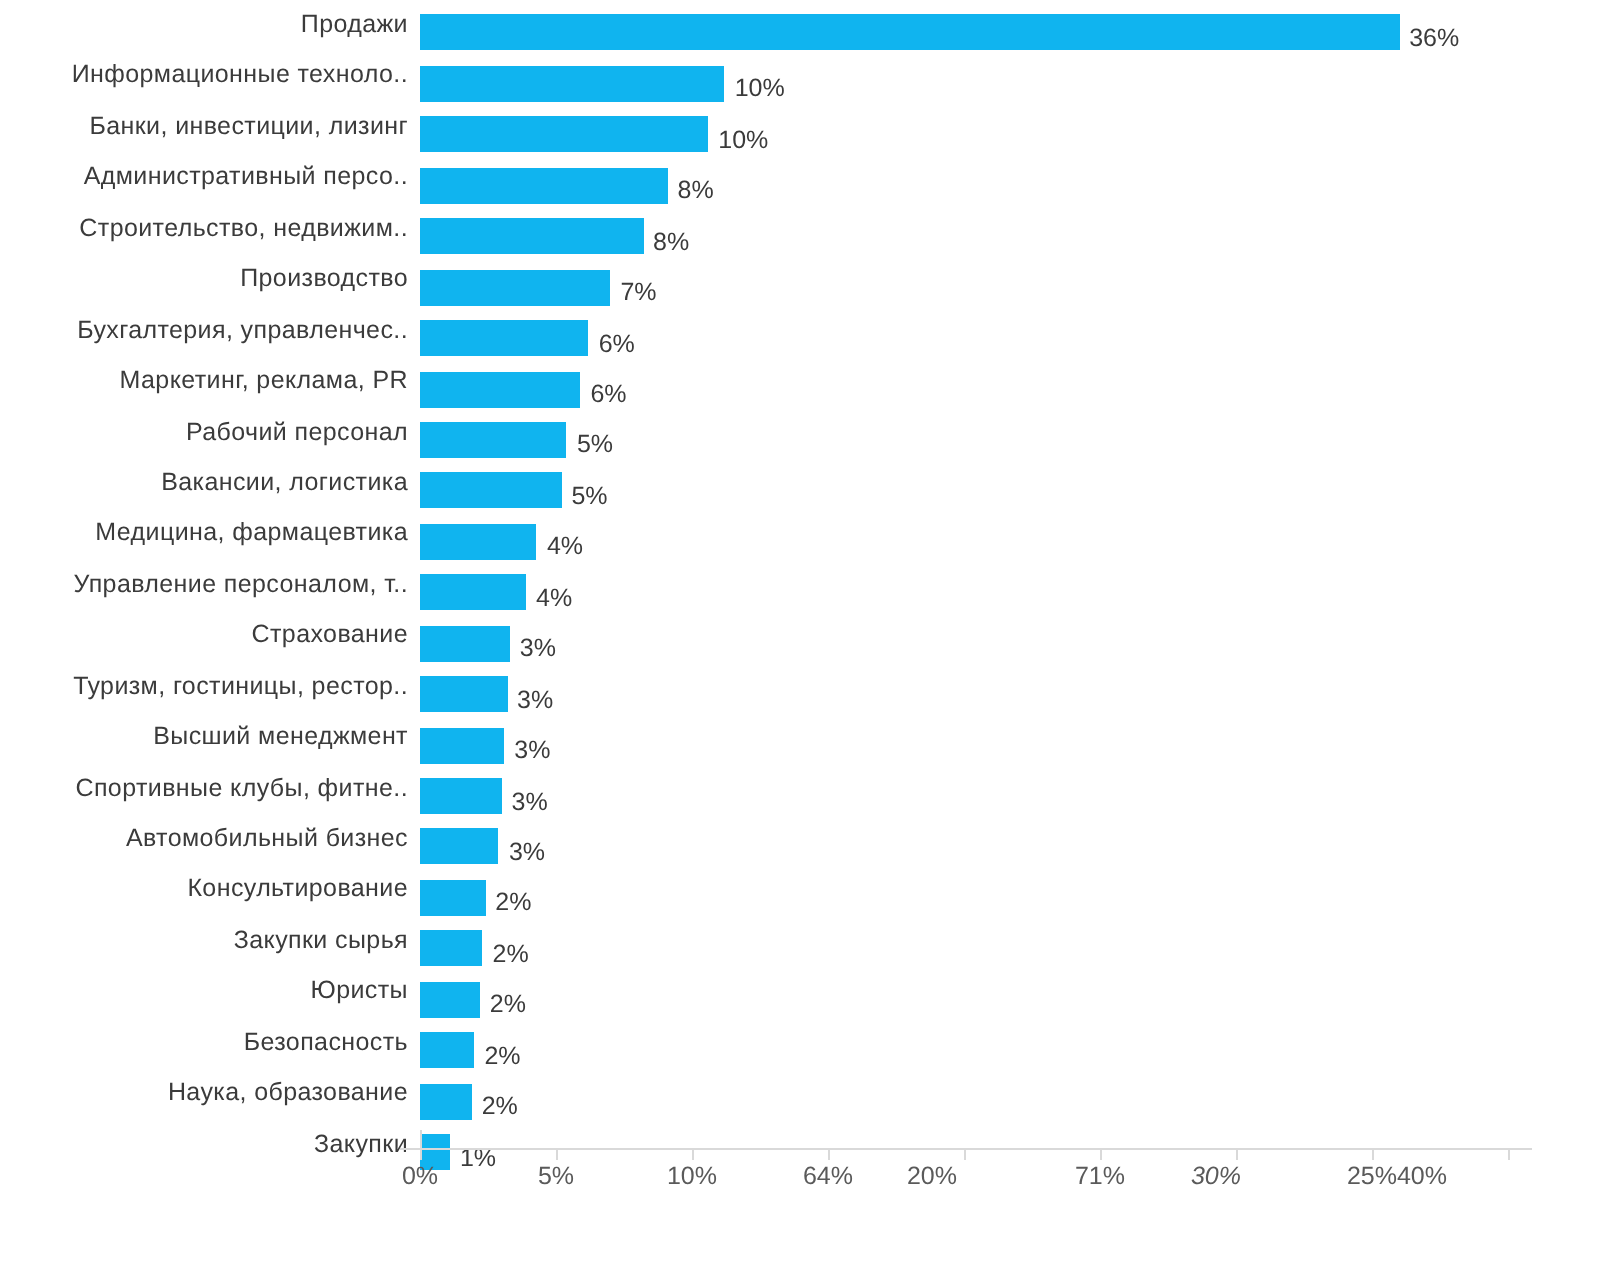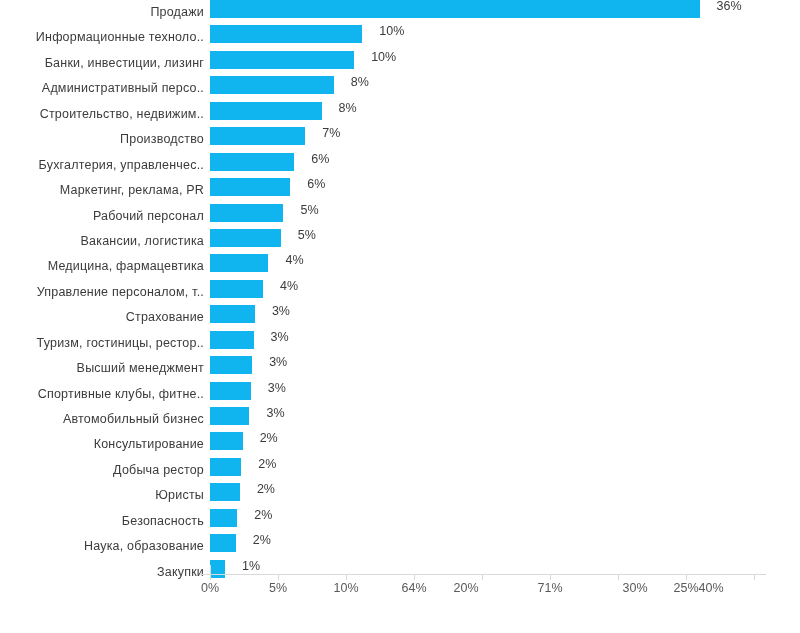--- a/index.html
+++ b/index.html
@@ -47,22 +47,21 @@
     color: #3b3b3b;
     letter-spacing: 0.2px;
   }
 
   .bar-wrap {
     position: absolute;
     left: 210px;             
     top: 0;
     height: 25.45px;
     display: flex;
-    align-items: flex-start;
-    gap: 12px;
+    align-items: flex-end;
   }
 
   .bar {
     height: 18px;
     background: #10b4ef;
     display: block;
   }
 
   .bar-value {
     font-size: 12.5px;
@@ -257,21 +256,21 @@
           </div>
         </div>
         <div class="row">
           <div class="cat-label">Консультирование</div>
           <div class="bar-wrap">
             <div class="bar" style="width: 32.64px; background: rgb(16, 180, 239);"></div>
             <span class="bar-value">2%</span>
           </div>
         </div>
         <div class="row">
-          <div class="cat-label">Добыча рестор</div>
+          <div class="cat-label">Закупки сырья</div>
           <div class="bar-wrap">
             <div class="bar" style="width: 31.28px; background: rgb(16, 180, 239);"></div>
             <span class="bar-value">2%</span>
           </div>
         </div>
         <div class="row">
           <div class="cat-label">Юристы</div>
           <div class="bar-wrap">
             <div class="bar" style="width: 29.92px; background: rgb(16, 180, 239);"></div>
             <span class="bar-value">2%</span>
@@ -311,21 +310,21 @@
         <div class="tick-label" style="left: 278px;">5%</div>
         <div class="tick-mark" style="left: 346px;"></div>
         <div class="tick-label" style="left: 346px;">10%</div>
         <div class="tick-mark" style="left: 414px;"></div>
         <div class="tick-label" style="left: 414px;">64%</div>
         <div class="tick-mark" style="left: 482px;"></div>
         <div class="tick-label" style="left: 466px;">20%</div>
         <div class="tick-mark" style="left: 550px;"></div>
         <div class="tick-label" style="left: 550px;">71%</div>
         <div class="tick-mark" style="left: 618px;"></div>
-        <div class="tick-label" style="left: 635px;">30%</div>
+        <div class="tick-label" style="left: 608px; font-style: italic;">30%</div>
         <div class="tick-mark" style="left: 686px;"></div>
         <div class="tick-label" style="left: 686px;">25%</div>
         <div class="tick-mark" style="left: 754px;"></div>
         <div class="tick-label" style="left: 711px;">40%</div>
       </div>
     <div id="x-axis-title">
       <span class="inner">Вакансии</span>
     </div>
   </div>
 

